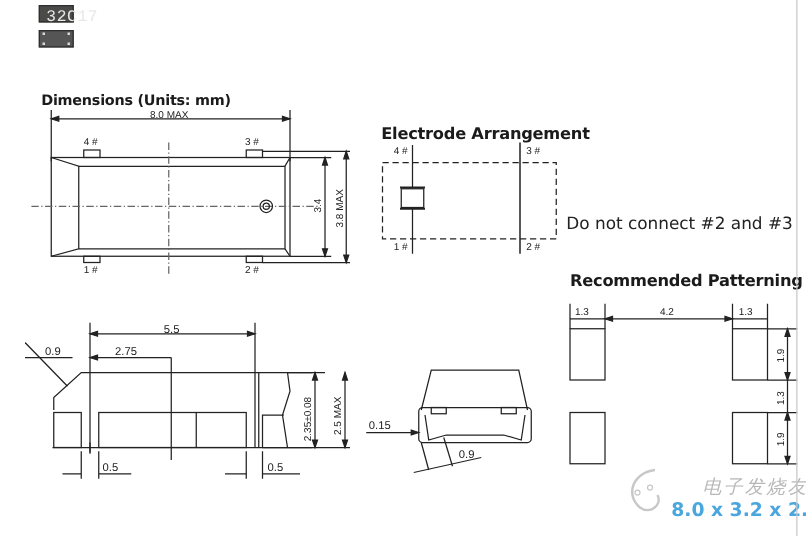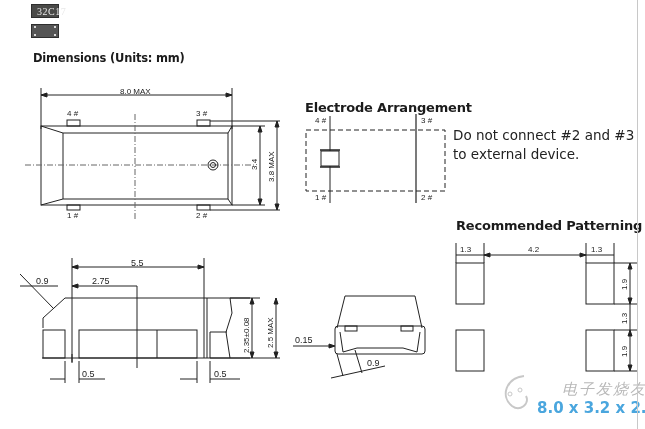--- a/index.html
+++ b/index.html
@@ -1,47 +1,46 @@
 <!DOCTYPE html>
 <html><head>
 <meta charset="utf-8">
 <style>
   html, body { margin:0; padding:0; background:#ffffff; }
   body { width:645px; height:429px; position:relative; overflow:hidden; font-family:"DejaVu Sans", sans-serif; color:#1a1a1a; }
   .abs { position:absolute; }
   .title { font-weight:bold; font-size:13px; color:#1b1b1b; white-space:nowrap; letter-spacing:-0.2px; }
-  .note { font-size:13.5px; color:#222; line-height:19px; white-space:nowrap; }
+  .note { font-size:13.5px; color:#222; line-height:19px; white-space:nowrap;margin-top:44px; }
   .thumb { position:absolute; background:#4a4a48; border:1px solid #2e2e2e; }
-  .thumb-label { color:#e8e8e8; font-family:Liberation Serif, serif; font-size:10px; position:absolute; left:5px; top:1px; letter-spacing:0.5px; }
+  .thumb-label { color:#e8e8e8; font-family:Liberation Mono, monospace; font-size:13px; position:absolute; left:5px; top:1px; letter-spacing:0.5px; }
   .thumb .dot { position:absolute; width:2px; height:2px; background:#d8d8d8; }
   svg text { font-family:"Liberation Sans", sans-serif; fill:#222; }
   .vline { position:absolute; left:637px; top:0; width:1px; height:429px; background:#c8c8c8; }
   .wm1 { position:absolute; left:562px; top:380px; font-size:15px; color:#b8b8b8; font-style:italic; letter-spacing:2px; white-space:nowrap; }
   .wm2 { position:absolute; left:537px; top:399px; font-size:15px; font-weight:bold; color:#4aa6de; letter-spacing:0px; white-space:nowrap; }
 </style>
 </head>
 <body>
 
 <div class="thumb" style="left:31px;top:4px;width:26px;height:12px;">
   <span class="thumb-label">32C17</span>
 </div>
 <div class="thumb" style="left:31px;top:24px;width:26px;height:12px;background:#555;">
   <span class="dot" style="left:2px;top:1px"></span>
     <span class="dot" style="right:2px;top:1px"></span>
   <span class="dot" style="left:2px;bottom:1px"></span>
     <span class="dot" style="right:2px;bottom:1px"></span>
 </div>
 
-<div class="abs title" style="left:33px;top:51px;font-size:11.5px;">Dimensions (Units: mm)</div>
+<div class="abs title" style="left:33px;top:73px;font-size:11.5px;">Dimensions (Units: mm)</div>
 <div class="abs title" style="left:305px;top:80px;margin-top:20px;">Electrode Arrangement</div>
 <div class="abs title" style="left:456px;top:218px;">Recommended Patterning</div>
 
 <div class="abs note" style="left:453px;top:126px;">
   <div>Do not connect #2 and #3</div>
-  <div>to external device.</div>
 </div>
 
 <svg class="abs" style="left:25px;top:84px" width="260" height="140" viewBox="0 0 260 140">
   <g stroke="#222" fill="none" stroke-width="1">
 
     <line x1="16" y1="4" x2="16" y2="45"></line>
       <line x1="207" y1="4" x2="207" y2="45"></line>
     <line x1="16" y1="11" x2="207" y2="11"></line>
     <polygon points="16,11 22,9 22,13" fill="#222"></polygon>
       <polygon points="207,11 201,9 201,13" fill="#222"></polygon>

